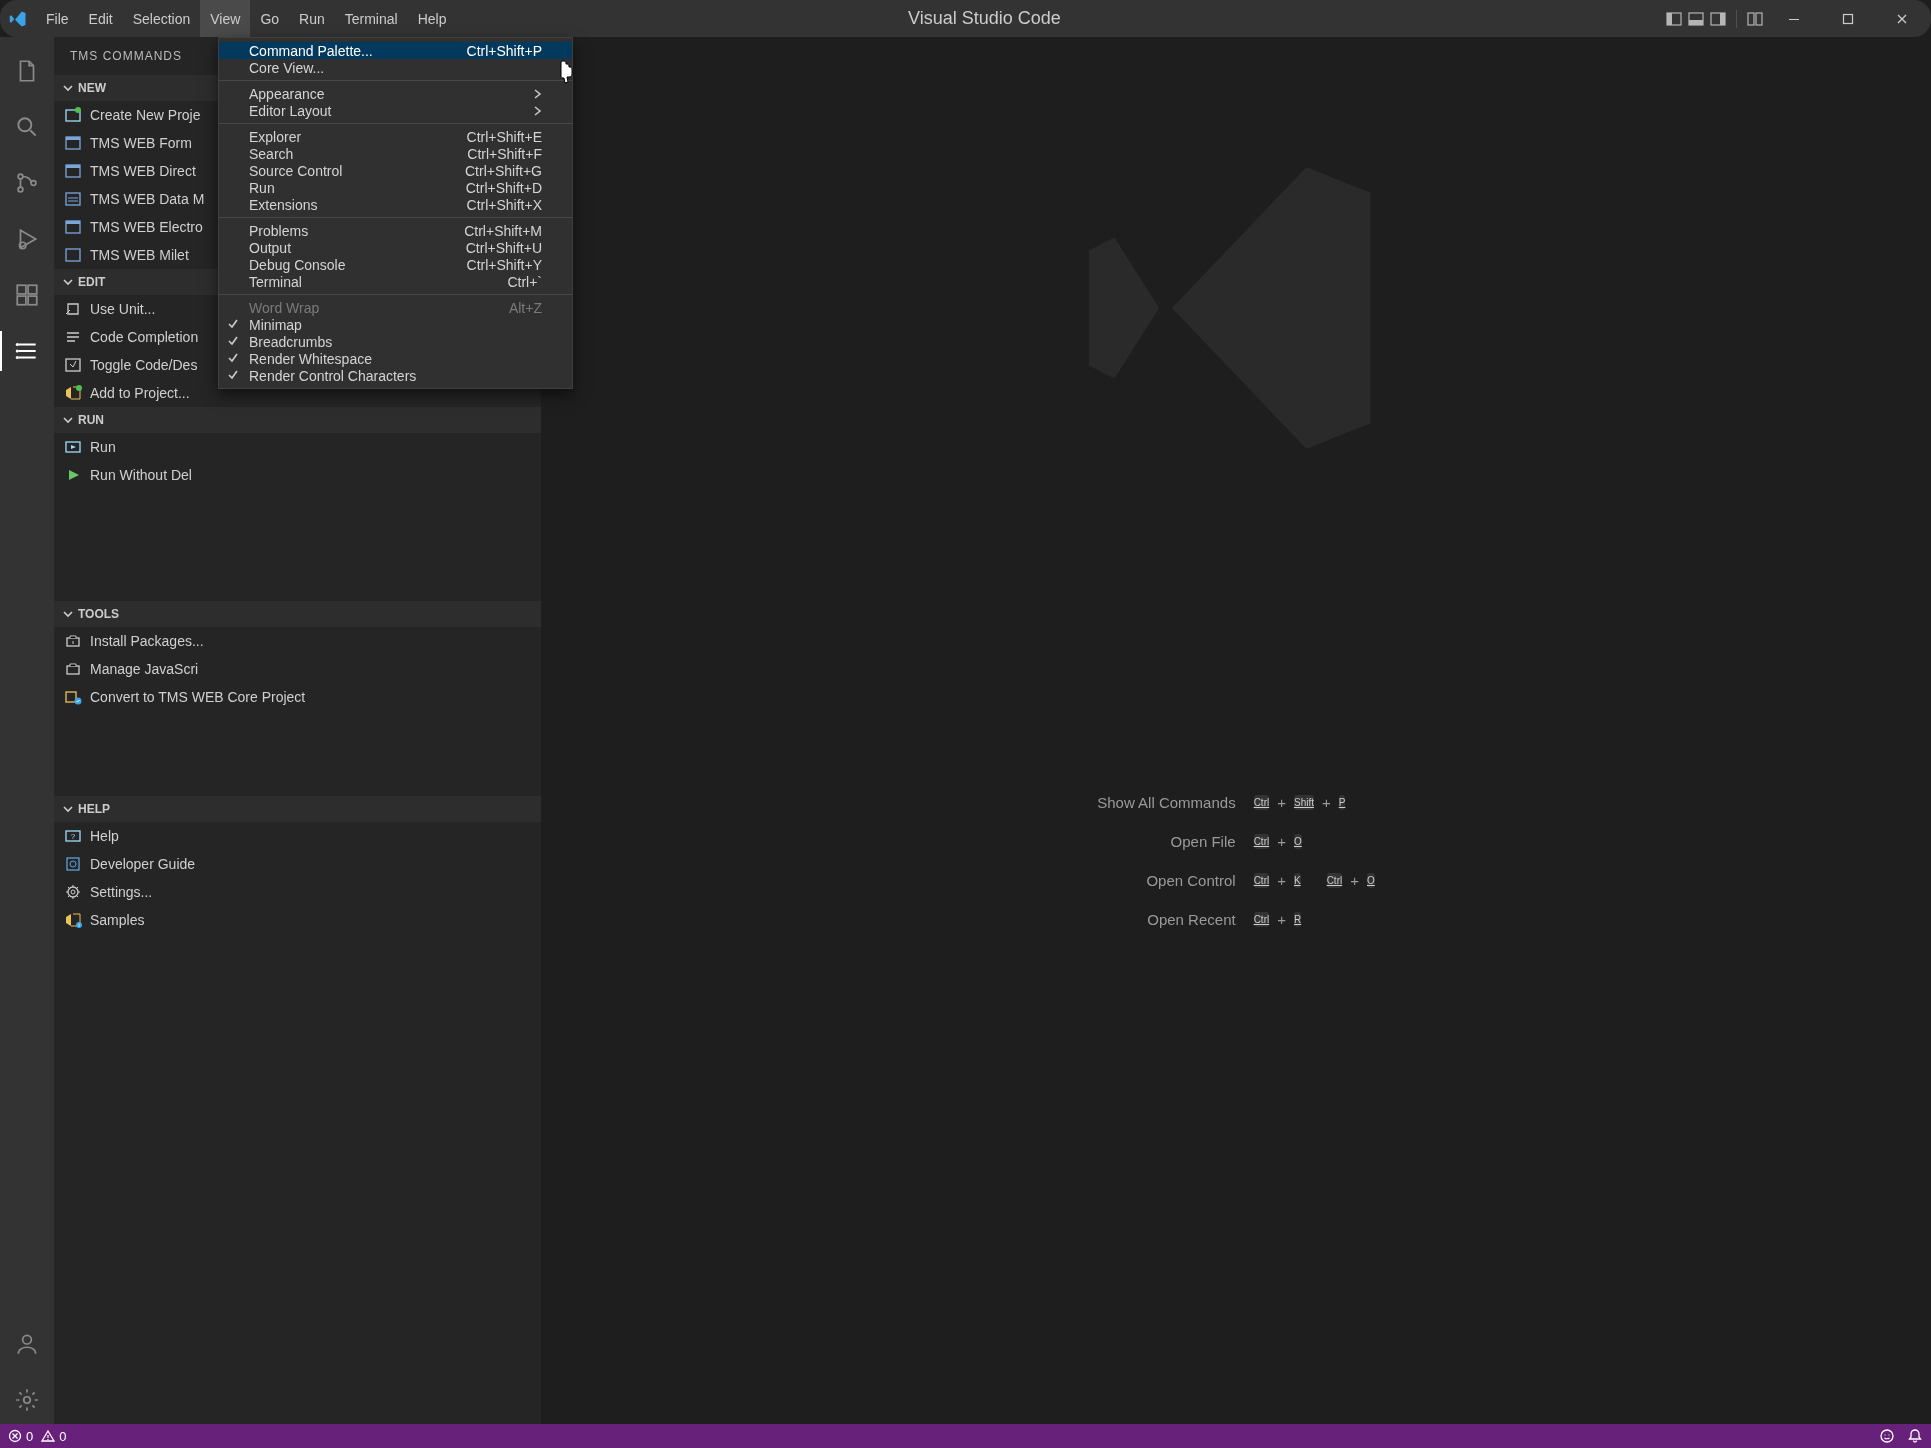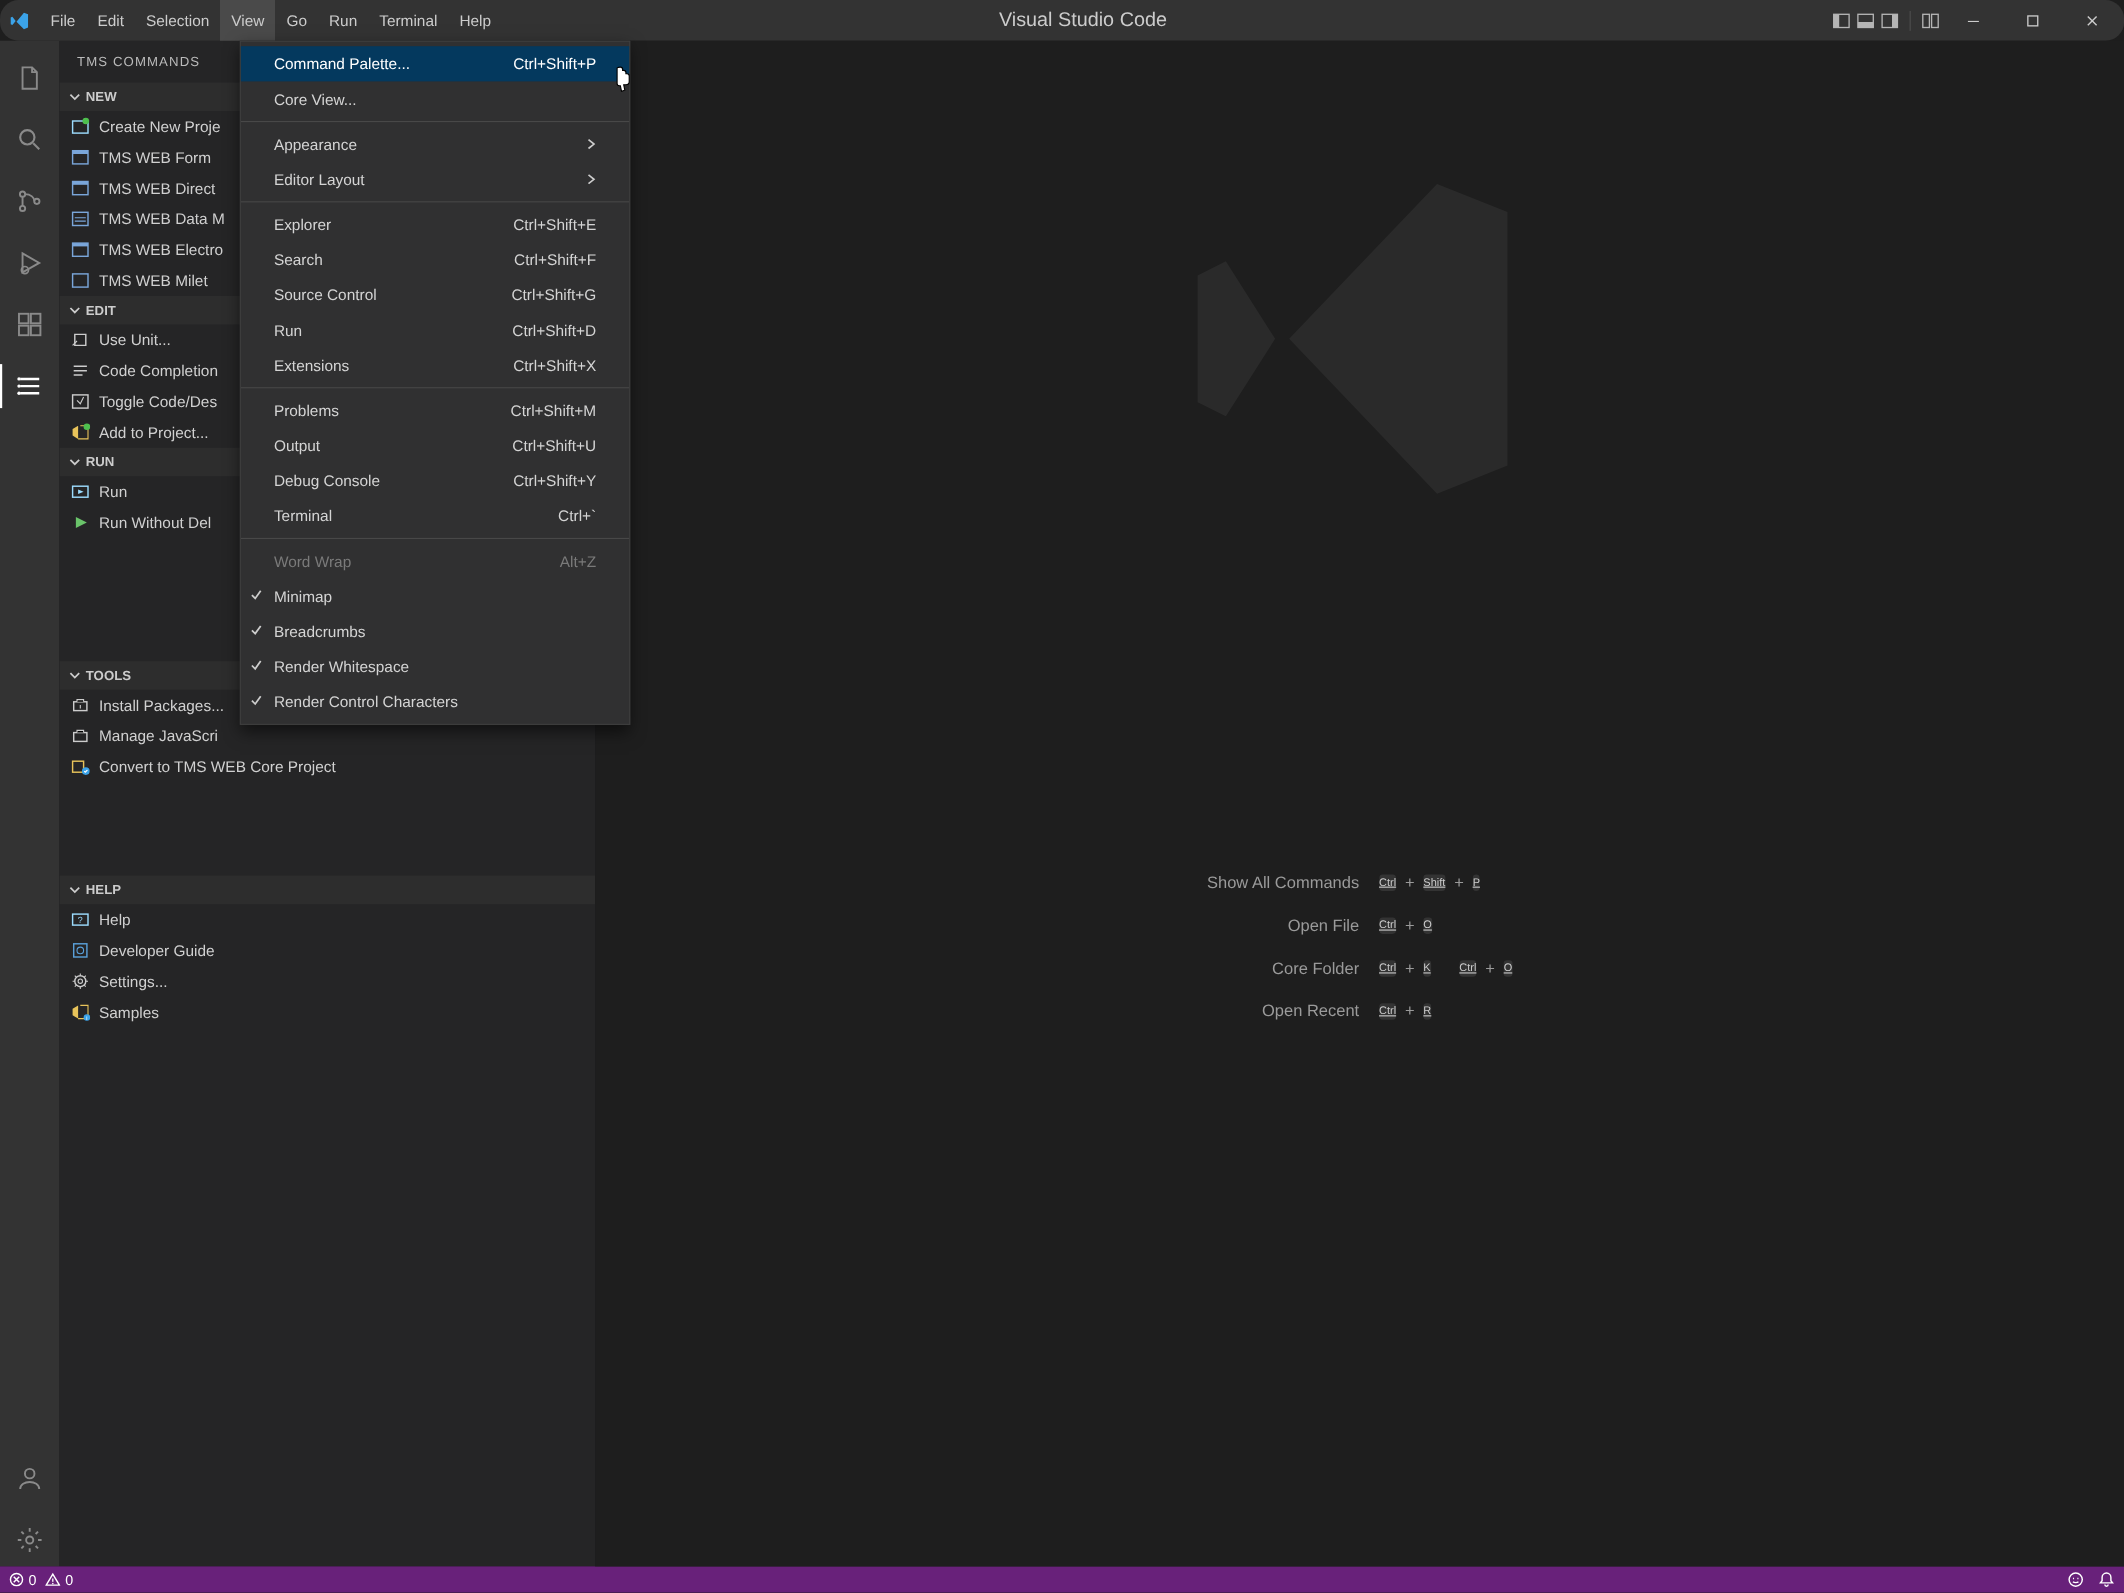--- a/index.html
+++ b/index.html
@@ -164,21 +164,21 @@
     top:37px;
     left:218px;
     width:355px;
     background:#303031;
     box-shadow:0 6px 14px rgba(0,0,0,.55);
     z-index:50;
     border:1px solid #3f3f3f;
     padding:4px 0;
   }
   .dd-item {
-    height:32px;
+    height:17px;
     display:flex;
     align-items:center;
     padding:0 30px;
     color:#d4d4d4;
     justify-content:space-between;
     position:relative;
   }
   .dd-item.hover { background:#04395e; color:#fff; }
   .dd-item.disabled { color:#7a7a7a; }
   .dd-item .chk { position:absolute; left:8px; color:#ccc; }
@@ -570,21 +570,21 @@
           <span class="kbd">Shift</span>
           <span class="plus">+</span>
           <span class="kbd">P</span>
         </div>
         <div class="lbl">Open File</div>
         <div class="keys">
           <span class="kbd">Ctrl</span>
           <span class="plus">+</span>
           <span class="kbd">O</span>
         </div>
-        <div class="lbl">Core Folder</div>
+        <div class="lbl">Open Control</div>
         <div class="keys">
           <span class="kbd">Ctrl</span>
           <span class="plus">+</span>
           <span class="kbd">K</span>
           <span style="width: 10px;"></span>
           <span class="kbd">Ctrl</span>
           <span class="plus">+</span>
           <span class="kbd">O</span>
         </div>
         <div class="lbl">Open Recent</div>

